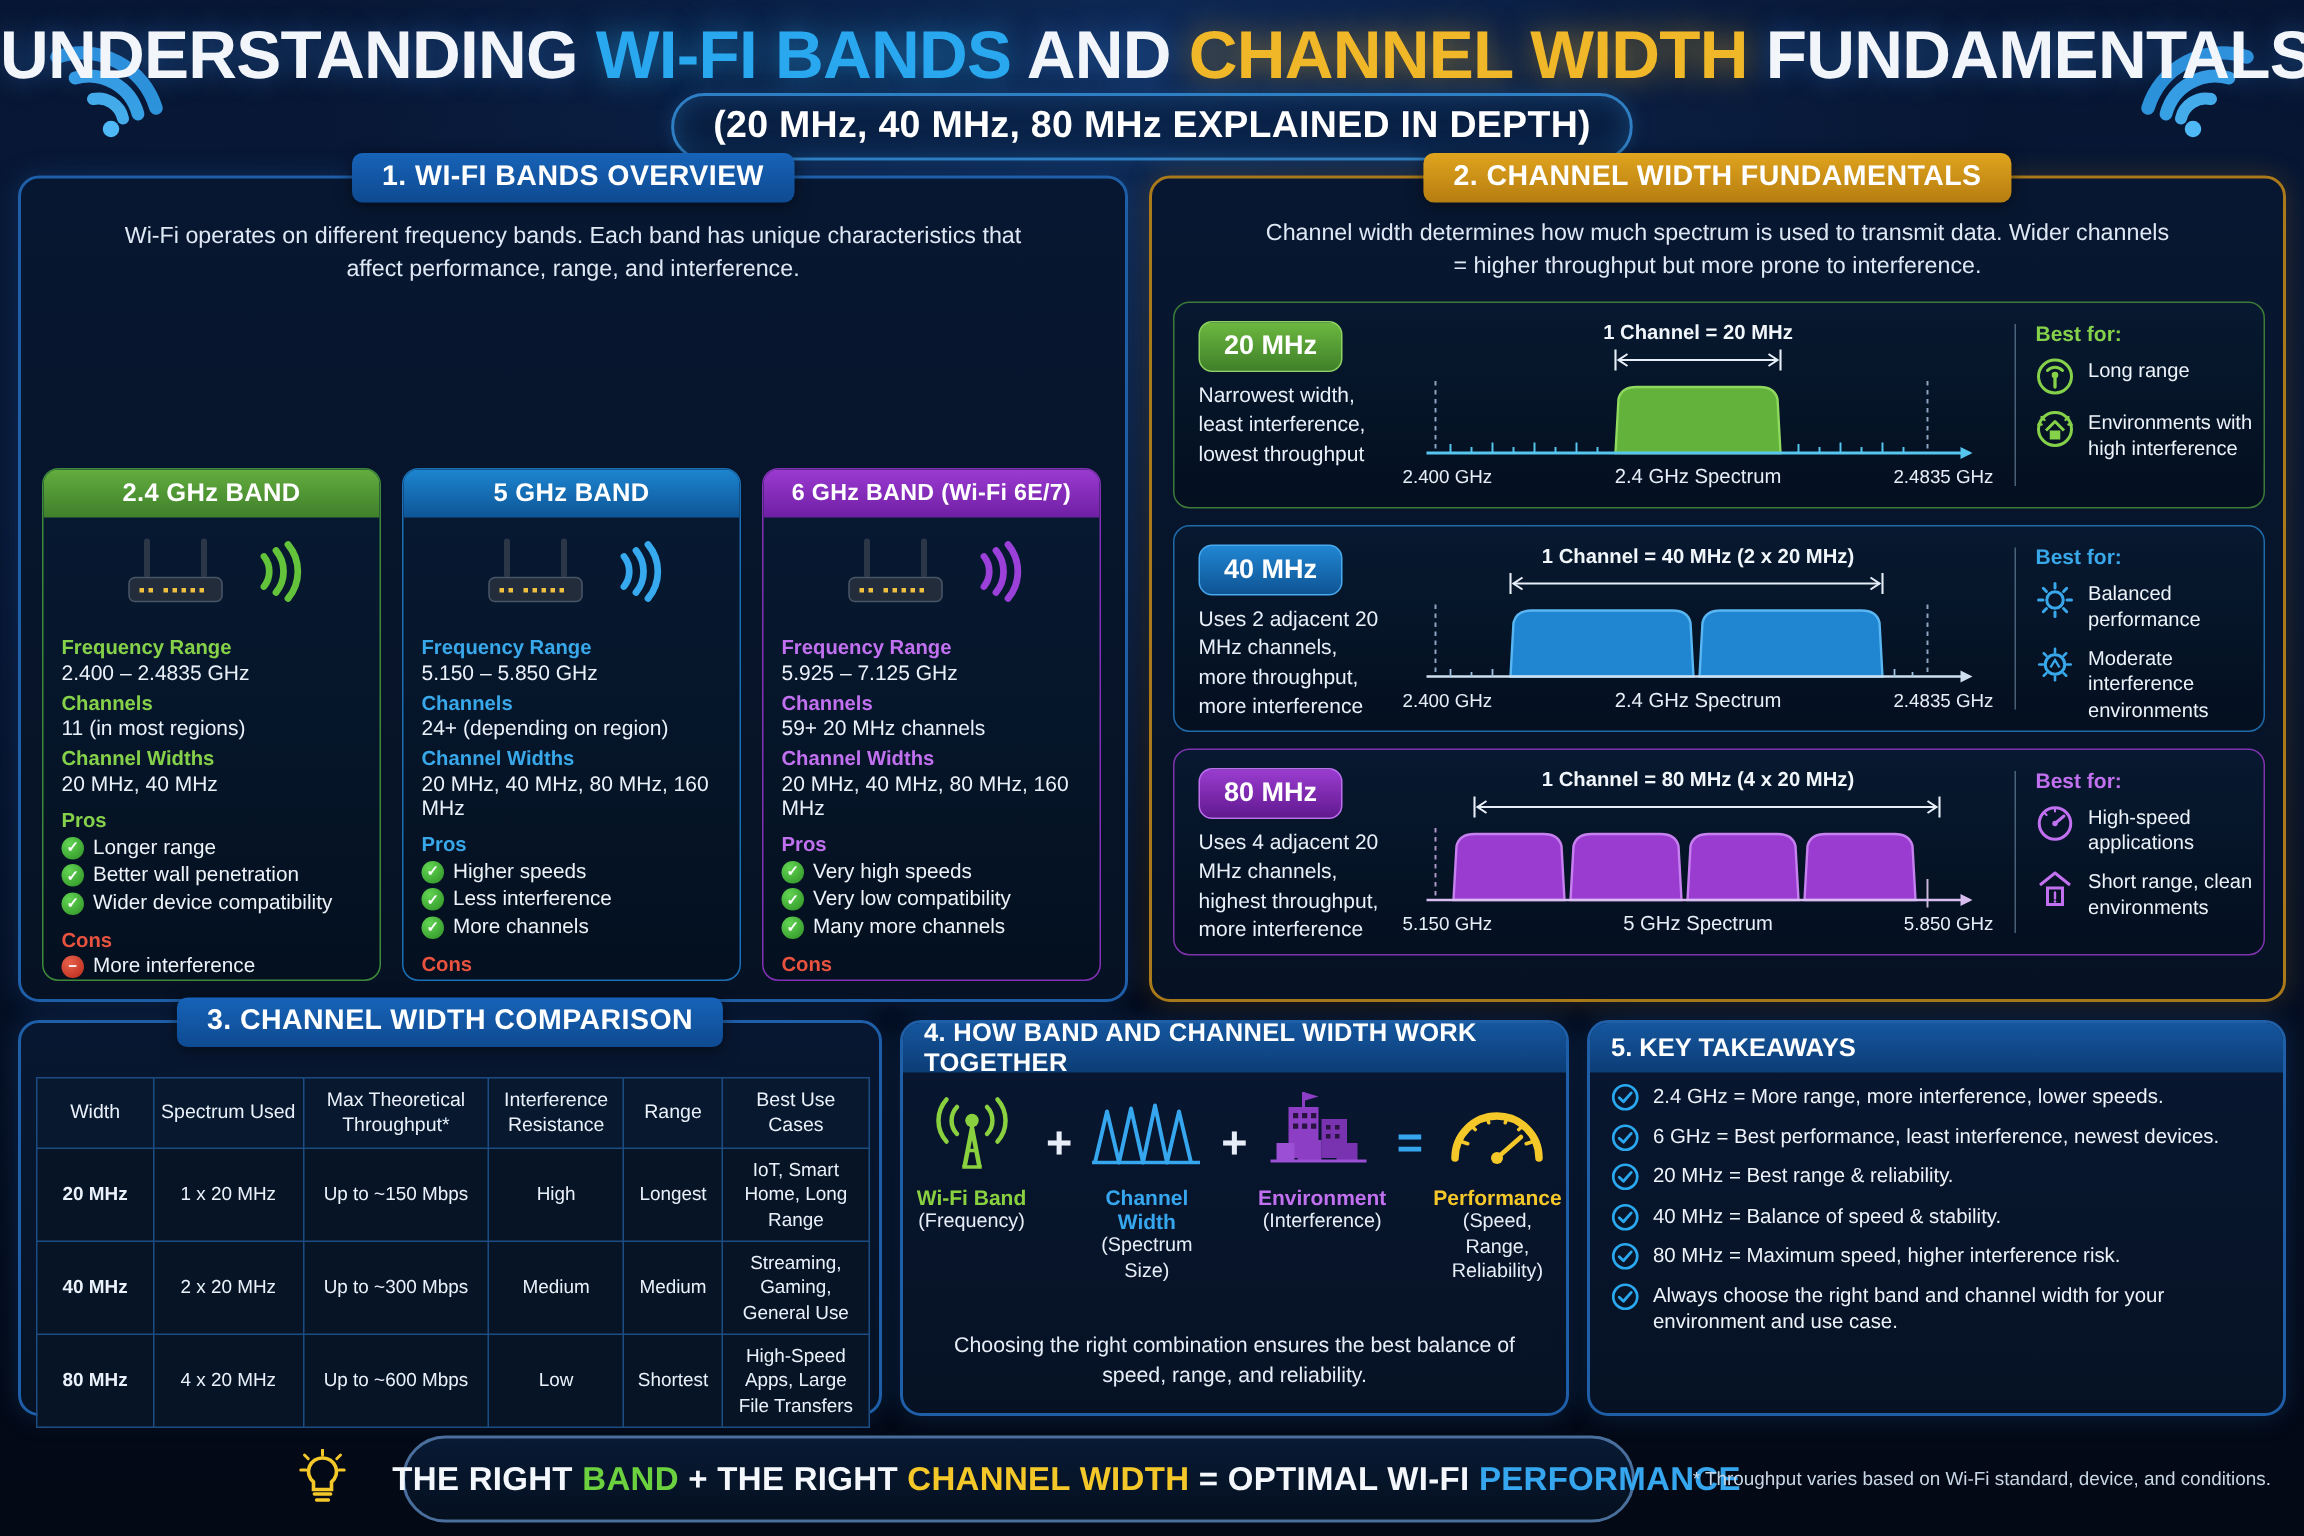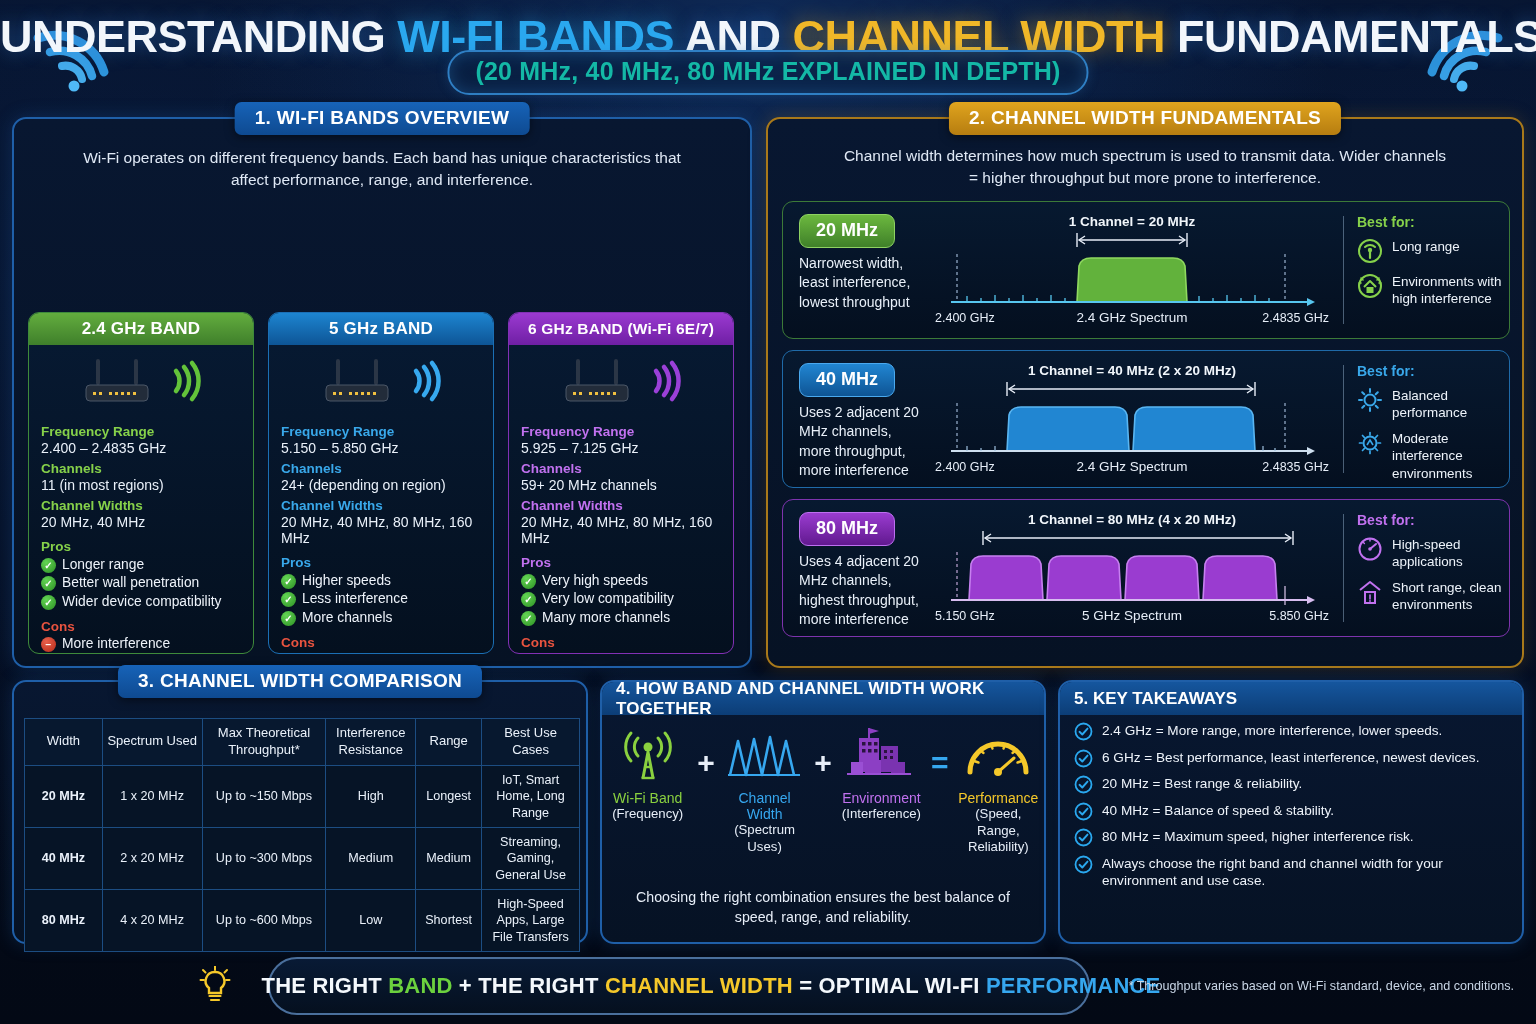--- a/index.html
+++ b/index.html
@@ -32,23 +32,23 @@
     font-size: 45px; font-weight: 800; letter-spacing: -.5px;
     font-family: "Liberation Sans", sans-serif;
     text-transform: uppercase; line-height: 1;
     text-shadow: 0 0 18px rgba(60,140,230,.45);
     white-space: nowrap;
   }
   .title .w { color: #f2f6fb; }
   .title .c-blue { color: #2aa8ef; text-shadow: 0 0 20px rgba(42,168,239,.6); }
   .title .c-gold { color: #f0b728; text-shadow: 0 0 20px rgba(240,183,40,.55); }
   .subtitle {
-    position: absolute; top: 50px; left: 50%; transform: translateX(-50%);
+    position: absolute; top: 62px; left: 50%; transform: translateX(-50%);
     border: 2px solid #2f7fc4; border-radius: 22px;
-    padding: 5px 26px 7px; font-size: 25px; font-weight: 700; color: #14b8a6;
+    padding: 5px 26px 7px; font-size: 25px; font-weight: 700; color: #ffffff;
     background: rgba(10,32,68,.55); letter-spacing: .2px; white-space: nowrap;
     box-shadow: 0 0 16px rgba(47,127,196,.35) inset, 0 0 12px rgba(47,127,196,.25);
   }
 
   
   .panel {
     position: absolute; border-radius: 14px;
     background: linear-gradient(180deg,#081731 0%, #061224 100%);
   }
   .panel.blue-edge { border: 2px solid #1f5fa8; box-shadow: 0 0 18px rgba(31,95,168,.28); }
@@ -145,21 +145,21 @@
   
   #sec4 { left: 600px; top: 680px; width: 446px; height: 264px; overflow: hidden; }
   .s4-head { position: absolute; top: 0; left: 0; width: 100%; height: 33px;
              background: linear-gradient(180deg,#15569e,#0c3d76);
              display: flex; align-items: center; padding-left: 14px;
              font-size: 17px; font-weight: 800; color: #fff; letter-spacing: .2px; }
   .s4-flow { position: absolute; top: 42px; left: 0; width: 100%;
              display: flex; align-items: flex-start; justify-content: center; gap: 4px; }
   .s4-item { width: 96px; text-align: center; }
   .s4-ico { height: 62px; display: flex; align-items: center; justify-content: center; }
-  .s4-l1 { font-size: 14px; font-weight: 400; margin-top: 4px; }
+  .s4-l1 { font-size: 14px; font-weight: 700; margin-top: 4px; }
   .s4-l2 { font-size: 13.2px; color: #e7eef8; line-height: 1.25; }
   .s4-op { font-size: 30px; font-weight: 800; padding-top: 22px; }
   .s4-foot { position: absolute; bottom: 14px; left: 22px; right: 22px; text-align: center;
              font-size: 14.2px; line-height: 1.45; color: #e7eef8; }
 
   
   #sec5 { left: 1058px; top: 680px; width: 466px; height: 264px; overflow: hidden; }
   .s5-head { position: absolute; top: 0; left: 0; width: 100%; height: 33px;
              background: linear-gradient(180deg,#15569e,#0c3d76);
              display: flex; align-items: center; padding-left: 14px;
@@ -660,21 +660,21 @@
       </div>
       <div class="s4-op" style="color:#e8eef8">+</div>
       <div class="s4-item">
         <div class="s4-ico">
           <svg width="78" height="52" viewBox="0 0 78 52">
             <path d="M4 46 L12 12 L20 46 L28 10 L36 46 L44 8 L52 46 L60 12 L68 46" fill="none" stroke="#36a7ef" stroke-width="2.6" stroke-linejoin="round"></path>
             <line x1="2" y1="46" x2="74" y2="46" stroke="#36a7ef" stroke-width="2.2"></line>
           </svg>
         </div>
         <div class="s4-l1" style="color:#36a7ef">Channel Width</div>
-        <div class="s4-l2">(Spectrum Uses)</div>
+        <div class="s4-l2">(Spectrum Size)</div>
       </div>
       <div class="s4-op" style="color:#e8eef8">+</div>
       <div class="s4-item">
         <div class="s4-ico">
           <svg width="72" height="58" viewBox="0 0 72 58">
             <rect x="14" y="12" width="20" height="34" fill="#8c3fc4"></rect>
             <rect x="36" y="20" width="17" height="26" fill="#7a33b0"></rect>
             <rect x="6" y="36" width="12" height="12" fill="#9a4fd4"></rect>
             <rect x="20" y="34" width="16" height="14" fill="#8c3fc4"></rect>
             <rect x="46" y="36" width="14" height="12" fill="#7a33b0"></rect>

